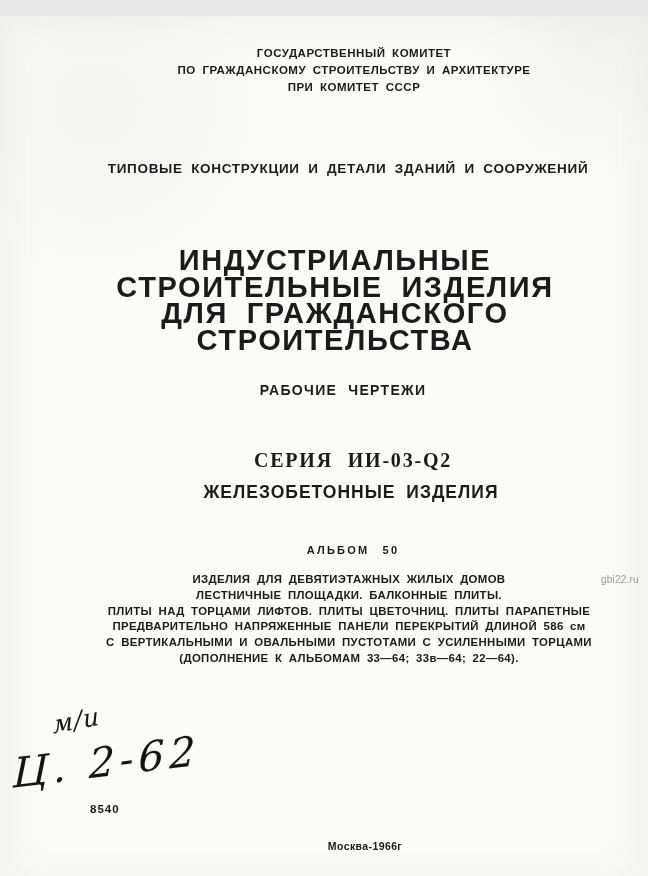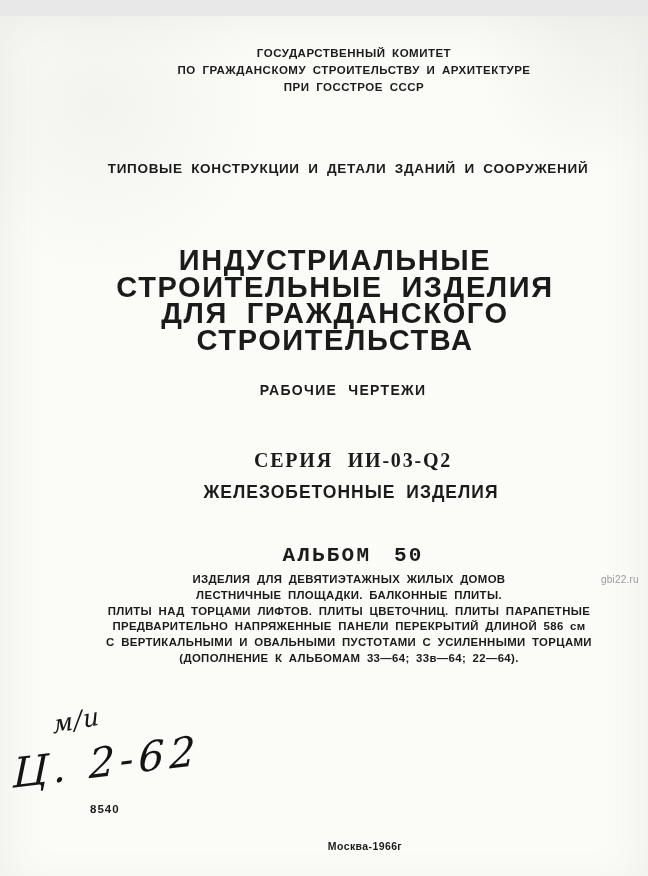--- a/index.html
+++ b/index.html
@@ -49,22 +49,22 @@
     letter-spacing:1.8px; word-spacing:8px;
   }
   .series-subtitle {
     top:466px; left:54px; right:0;
     font-family:Liberation Sans, sans-serif;
     font-size:17.5px; font-weight:bold;
     letter-spacing:1px; word-spacing:5px;
   }
   .album {
     top:528px; left:58px; right:0;
-    font-family:Liberation Mono, monospace;
-    font-size:21px; font-weight:bold;
+    font-family:Liberation Sans, sans-serif;
+    font-size:11px; font-weight:bold;
     letter-spacing:2.2px; word-spacing:8px;
   }
   .contents {
     top:556px; left:50px; right:0;
     font-size:11.4px; font-weight:bold;
     letter-spacing:0.35px; word-spacing:3px;
     line-height:15.8px;
   }
   .watermark-right {
     top:558px; left:601px;
@@ -98,21 +98,21 @@
   }
 </style>
 </head>
 <body>
 
 <div class="page">
 
   <div class="abs ctr committee">
     <div>ГОСУДАРСТВЕННЫЙ КОМИТЕТ</div>
     <div>ПО ГРАЖДАНСКОМУ СТРОИТЕЛЬСТВУ И АРХИТЕКТУРЕ</div>
-    <div>ПРИ ГОССТРОЕ СССР</div>
+    <div>ПРИ КОМИТЕТ СССР</div>
   </div>
 
   <div class="abs ctr series-caption">ТИПОВЫЕ КОНСТРУКЦИИ И ДЕТАЛИ ЗДАНИЙ И СООРУЖЕНИЙ</div>
 
   <div class="abs ctr main-title">
     <div>ИНДУСТРИАЛЬНЫЕ</div>
     <div>СТРОИТЕЛЬНЫЕ ИЗДЕЛИЯ</div>
     <div>ДЛЯ ГРАЖДАНСКОГО СТРОИТЕЛЬСТВА</div>
   </div>
 

